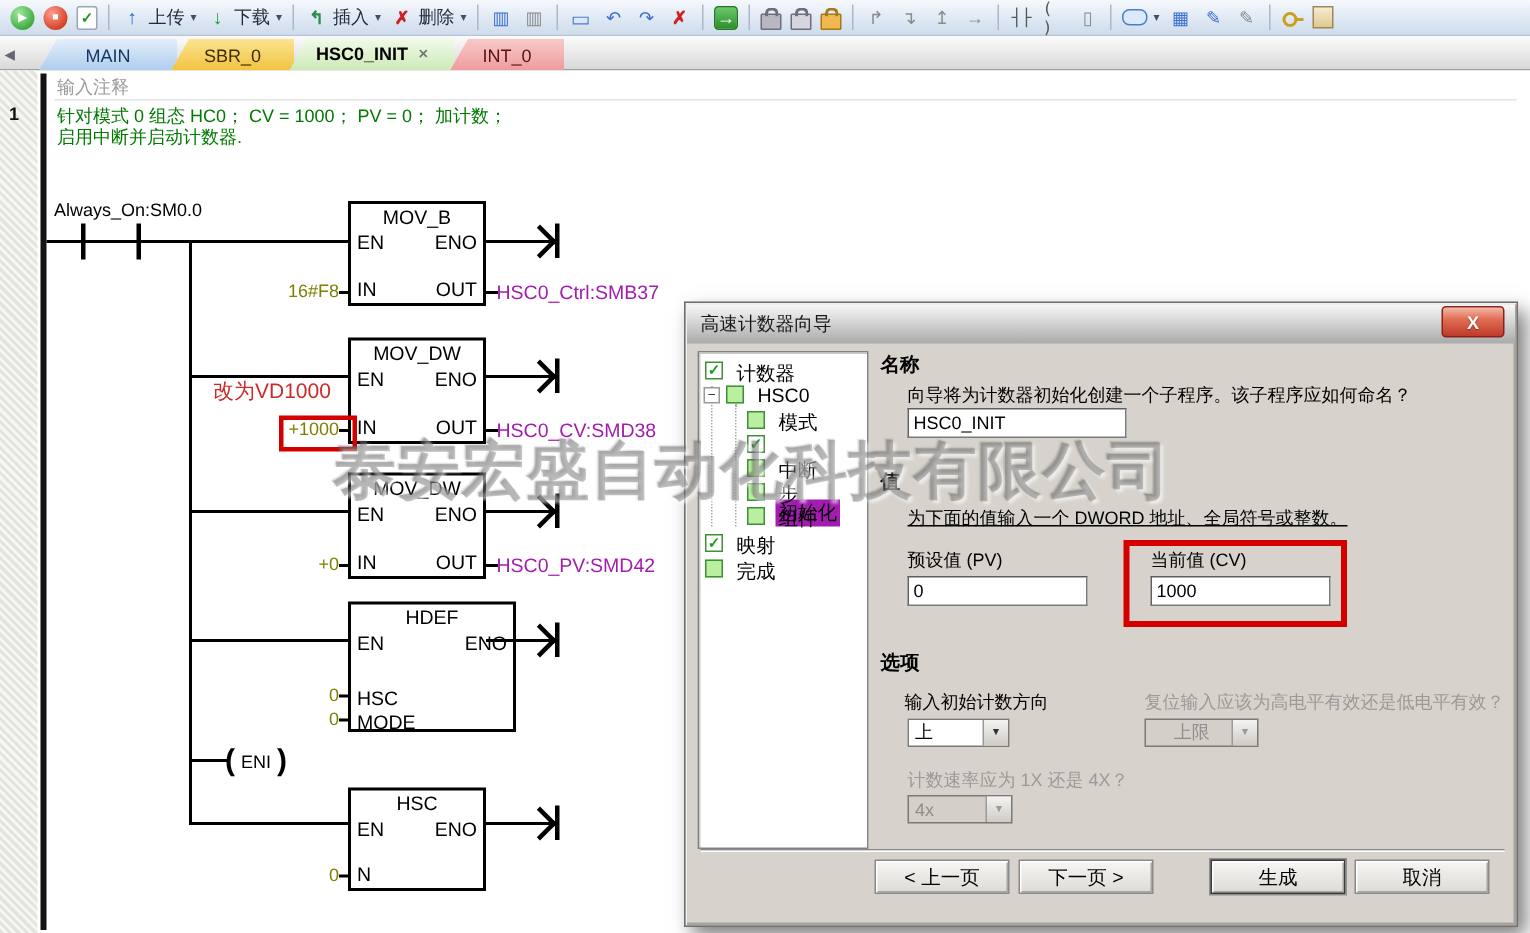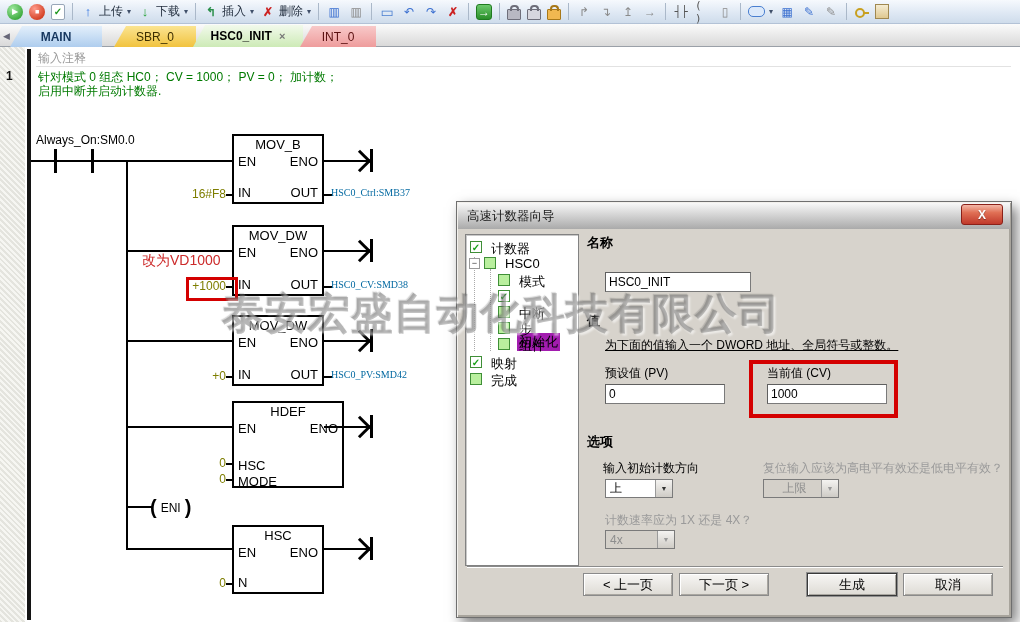--- a/index.html
+++ b/index.html
@@ -61,21 +61,21 @@
   .hw{position:absolute;background:#000;height:2px;}
   .vw{position:absolute;background:#000;width:2px;}
   .pole{position:absolute;width:3px;height:24px;background:#000;}
   .blk{position:absolute;left:232px;width:88px;border:2px solid #000;background:#fff;font-size:13px;color:#000;}
   .blk .t{position:absolute;top:1px;left:0;right:0;text-align:center;}
   .blk .en{position:absolute;left:4px;top:18px;}
   .blk .eno{position:absolute;right:4px;top:18px;}
   .blk .pn{position:absolute;left:4px;}
   .blk .po{position:absolute;right:4px;}
   .pv{position:absolute;left:172px;width:54px;text-align:right;font-size:12px;color:#7e7e00;}
-  .addr{position:absolute;left:331px;font-size:10px;color:#0369a1;white-space:nowrap;font-family:Liberation Serif, serif;}
+  .addr{position:absolute;left:331px;font-size:13px;color:#a21caf;white-space:nowrap;}
   .clabel{position:absolute;left:36px;top:86px;font-size:12px;color:#000;}
   .chev{position:absolute;width:13px;height:13px;border-top:3px solid #000;border-right:3px solid #000;transform:rotate(45deg);}
   .coil{position:absolute;left:150px;top:449px;font-size:12px;color:#000;display:flex;align-items:center;}
   .coil::before{content:"(";font-size:20px;font-weight:bold;margin-right:4px;}
   .coil::after{content:")";font-size:20px;font-weight:bold;margin-left:4px;}
   .rednote{position:absolute;left:142px;top:205px;font-size:14px;color:#cc2a2a;}
   .redbox{position:absolute;border:3px solid #d40000;}
 
   
   #watermark{position:absolute;left:222px;top:286px;z-index:99;pointer-events:none;
@@ -236,21 +236,21 @@
     <span class="tbtn">
         <span class="keyic"></span>
       </span>
     <span class="tbtn">
         <span class="stampic"></span>
       </span>
   </div>
 
   <div id="tabbar">
     <span id="tabnav">◀</span>
-    <div class="tab main" style="left:10px;width:92px;font-weight:bold;">
+    <div class="tab main" style="left:26px;width:92px;">
         <span>MAIN</span>
       </div>
     <div class="tab sbr0" style="left:114px;width:82px;">
         <span>SBR_0</span>
       </div>
     <div class="tab active" style="left:193px;width:110px;">
         <span>HSC0_INIT</span>
         <span class="tabclose">×</span>
       </div>
     <div class="tab int" style="left:300px;width:76px;">
@@ -386,20 +386,21 @@
       <div class="trow" style="left:51px;top:86px;"><span class="tlbl">步</span></div>
       <span class="cbx empty" style="left:32px;top:103px;"></span>
       <div class="trow" style="left:51px;top:102px;"><span class="tlbl">组件</span></div>
       <span class="cbx" style="left:4px;top:121px;">✓</span>
       <div class="trow" style="left:23px;top:120px;"><span class="tlbl">映射</span></div>
       <span class="cbx empty" style="left:4px;top:138px;"></span>
       <div class="trow" style="left:23px;top:137px;"><span class="tlbl">完成</span></div>
     </div>
 
     <div class="dhead" style="left:130px;top:32px;">名称</div>
+    <div class="dtext" style="left:148px;top:53px;">向导将为计数器初始化创建一个子程序。该子程序应如何命名？</div>
     <input class="dinput" style="left: 148px; top: 70px; width: 138px;" value="HSC0_INIT">
 
     <div class="dhead" style="left:130px;top:110px;">值</div>
     <div class="dtext" style="left:148px;top:135px;text-decoration:underline;">为下面的值输入一个 DWORD 地址、全局符号或整数。</div>
     <div class="dtext" style="left:148px;top:163px;">预设值 (PV)</div>
     <input class="dinput" style="left: 148px; top: 182px; width: 112px;" value="0">
     <div class="dtext" style="left:310px;top:163px;">当前值 (CV)</div>
     <input class="dinput" style="left: 310px; top: 182px; width: 112px;" value="1000">
     <div class="redbox" style="left:292px;top:158px;width:141px;height:50px;border-width:4px;"></div>
 

